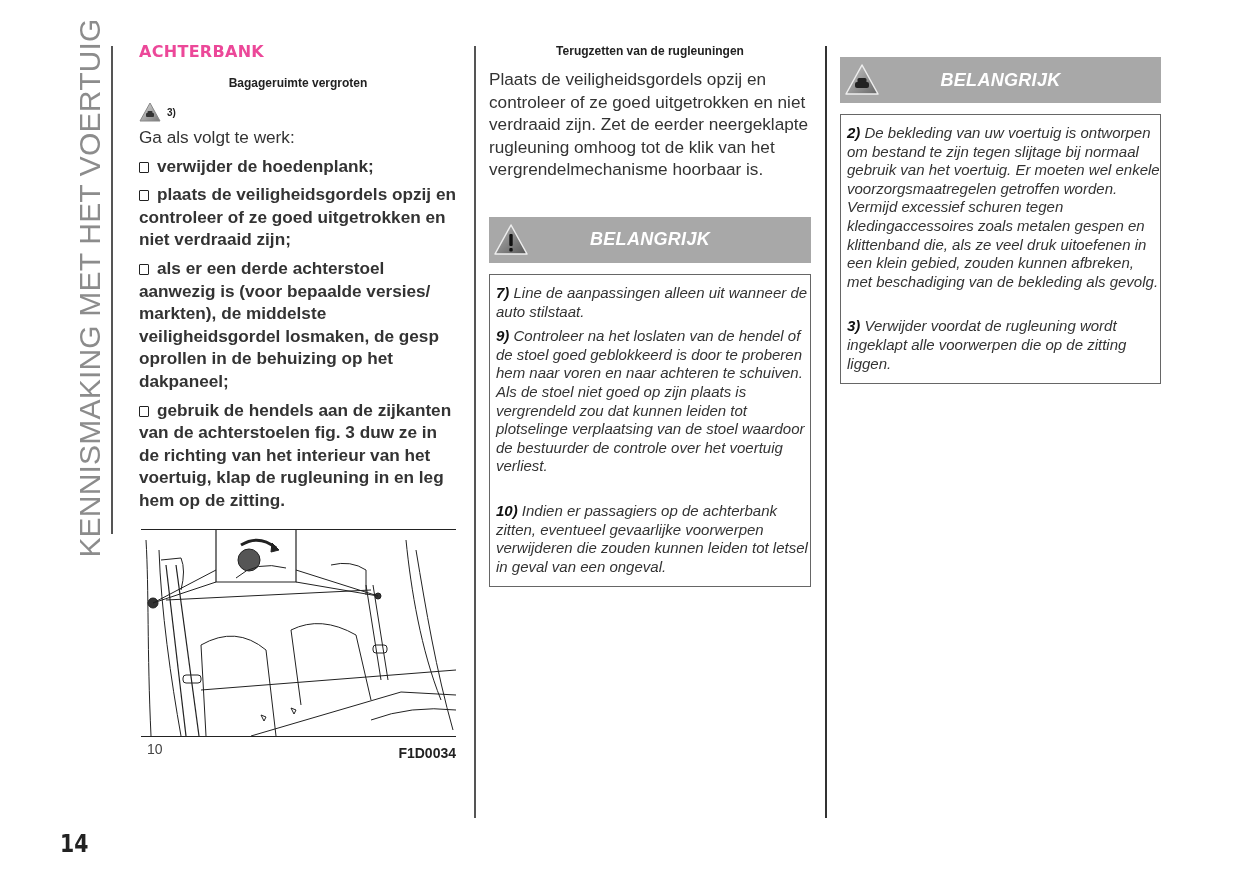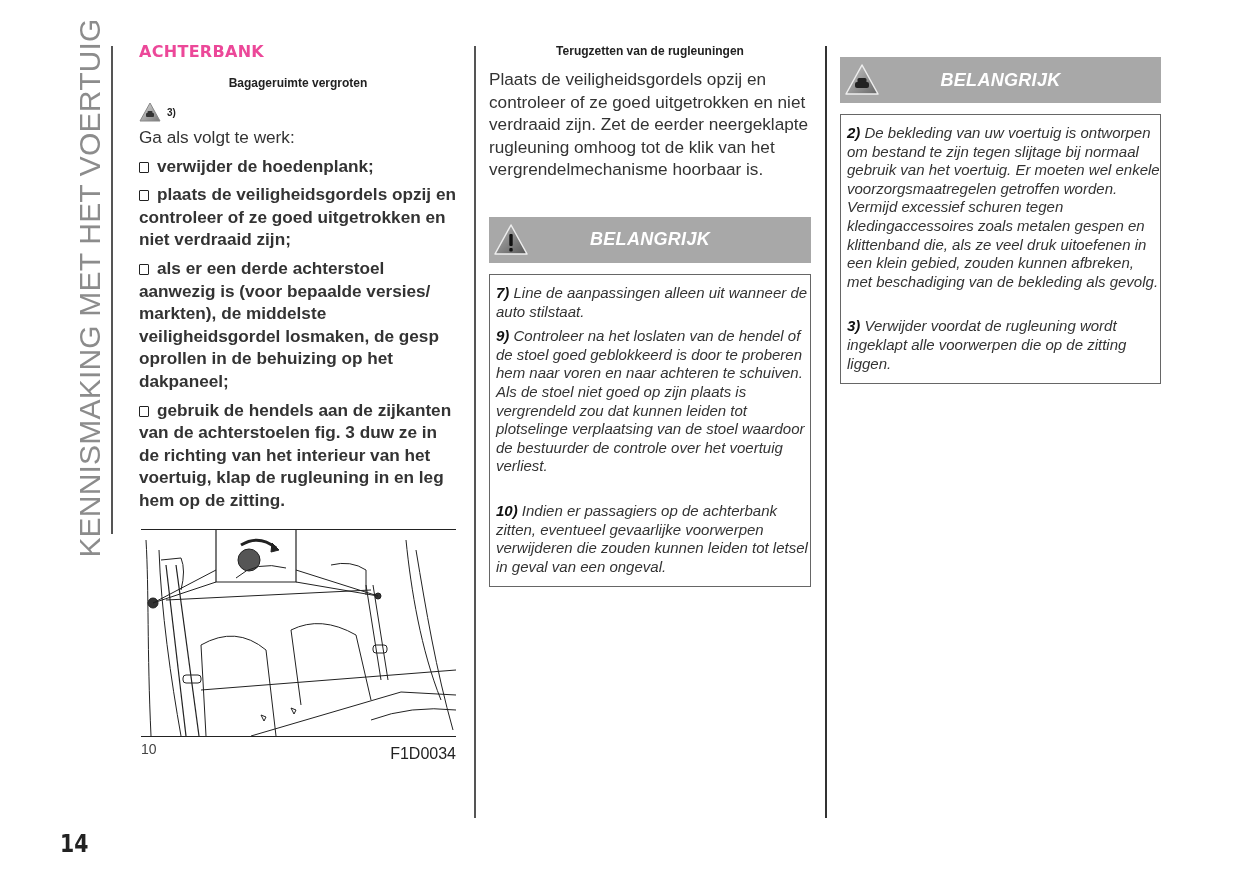--- a/index.html
+++ b/index.html
@@ -21,22 +21,22 @@
   .body-text { font-size:17.2px; line-height:22.6px; color:#333; margin:0; }
   .bullet { margin-top:6px; font-size:17.2px; line-height:22.6px; color:#333;font-weight:bold; }
   .box-glyph { display:inline-block; width:10px; height:11px; border:1.6px solid #222;
         border-radius:1px; margin-right:8px; position:relative; top:1px; box-sizing:border-box; }
 
   .fig { position:absolute; left:141px; top:529px; width:315px; }
   .fig-top-rule { height:1px; background:#222; }
   .fig-art { height:206px; position:relative; }
   .fig-bottom-rule { height:1px; background:#222; }
   .fig-caption { display:flex; justify-content:space-between; margin-top:4px; }
-  .fig-num { font-size:14px; color:#444; }
-  .fig-code { font-size:16px; font-weight:normal; color:#222; padding-top:4px; }
+  .fig-num { font-size:14px; color:#444;margin-left:6px; }
+  .fig-code { font-size:14px; font-weight:bold; color:#222; padding-top:4px; }
 
   .vrule { position:absolute; width:2px; background:#555; }
   .vr1 { left:474px; top:46px; height:772px; }
   .vr2 { left:825px; top:46px; height:772px; background:#333; }
 
   .col2 { position:absolute; left:489px; top:40px; width:322px; }
   .col3 { position:absolute; left:840px; top:57px; width:321px; }
 
   .warn-head { height:46px; background:#a8a8a8; position:relative; display:flex; align-items:center; }
   .warn-head .title { flex:1; text-align:center; font-weight:bold; font-style:italic;

